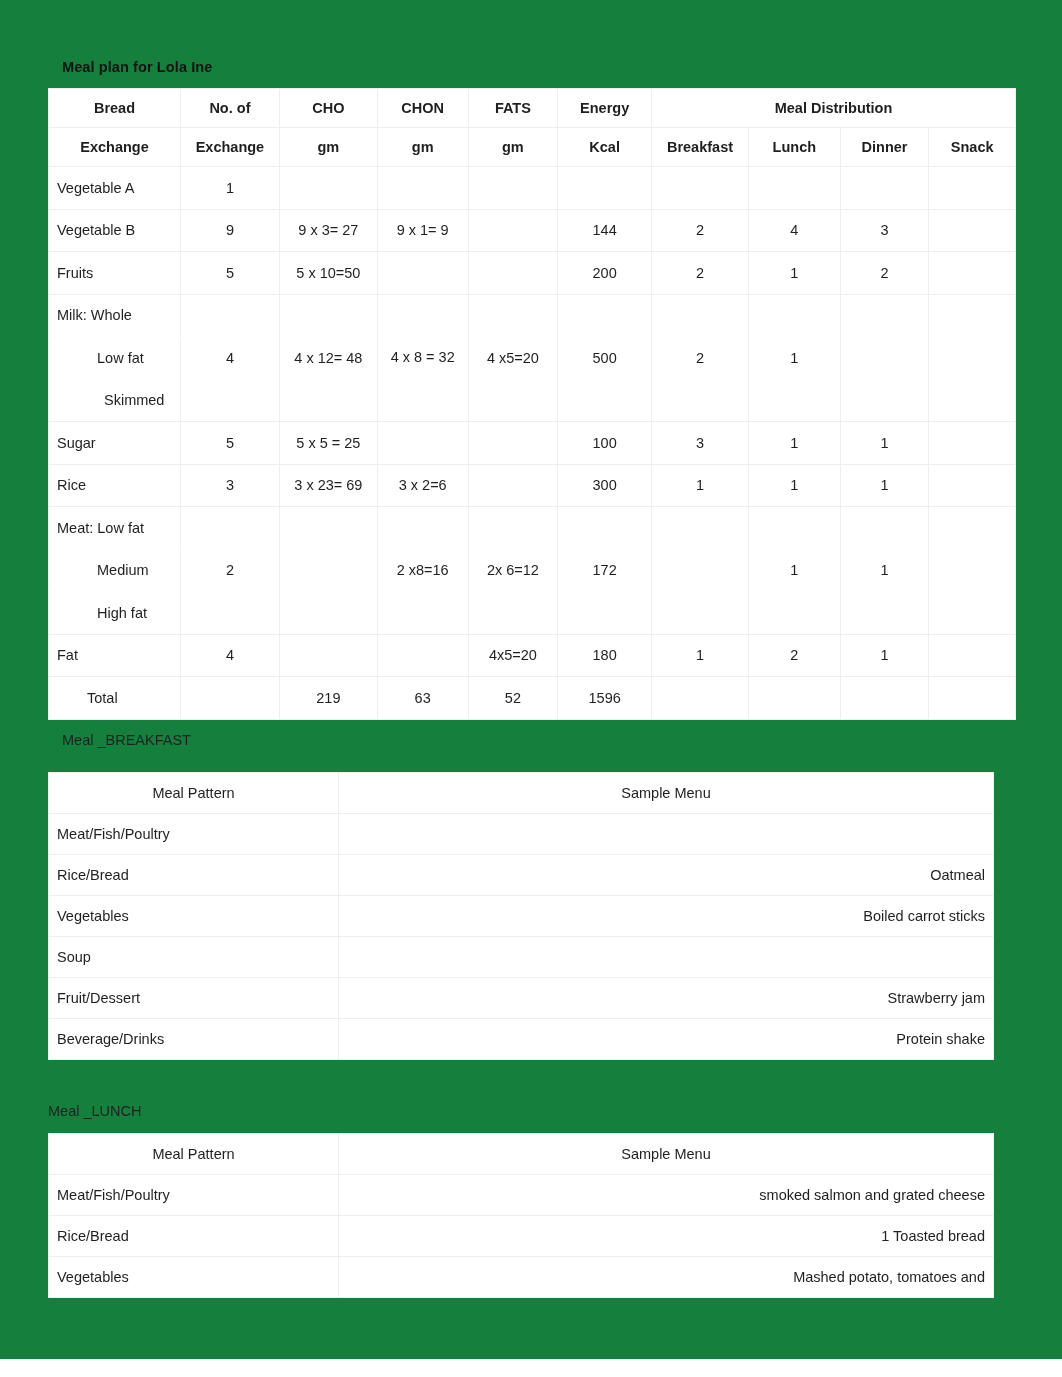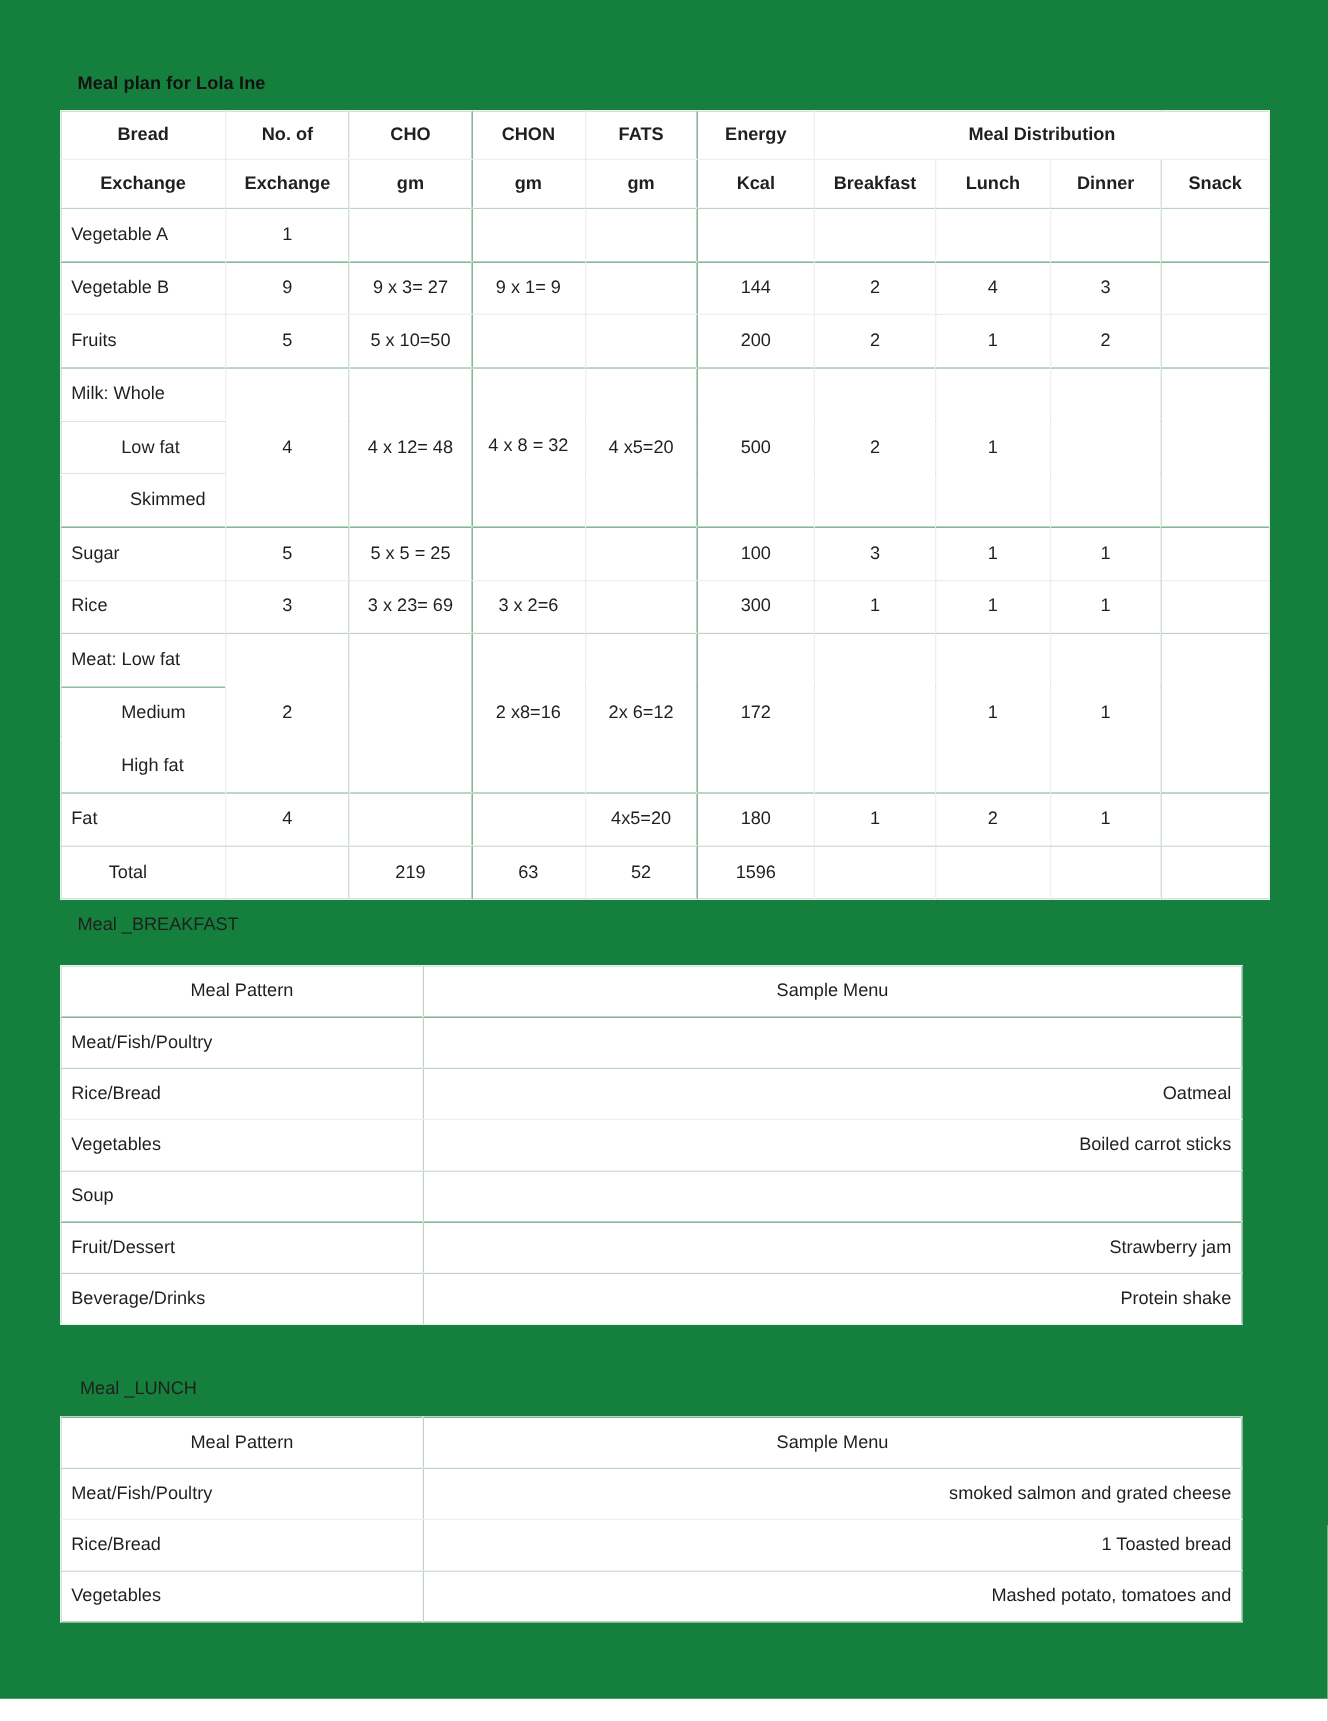--- a/index.html
+++ b/index.html
@@ -83,21 +83,21 @@
     font-size: 14.5px;
     color: #1f1f1f;
     white-space: nowrap;
   }
   .meal-tbl { width: 945px; }
   .meal-tbl td, .meal-tbl th { height: 40px; margin-left: 44px; }
   .meal-tbl .mp { width: 290px; }
 
   #breakfast-label { left: 62px; top: 732px; }
   #breakfast-table { left: 48px; top: 772px; }
-  #lunch-label     { left: 64px; top: 1103px; }
+  #lunch-label     { left: 48px; top: 1103px; }
   #lunch-table     { left: 48px; top: 1133px; }
 
   .pat-head { text-align: center; font-weight: normal !important; }
   .menu-head { text-align: center; font-weight: normal !important; }
   .pat-cell { text-align: left; }
   .menu-cell { text-align: right; padding-left: 12px !important; }
 </style>
 </head>
 <body>
 

